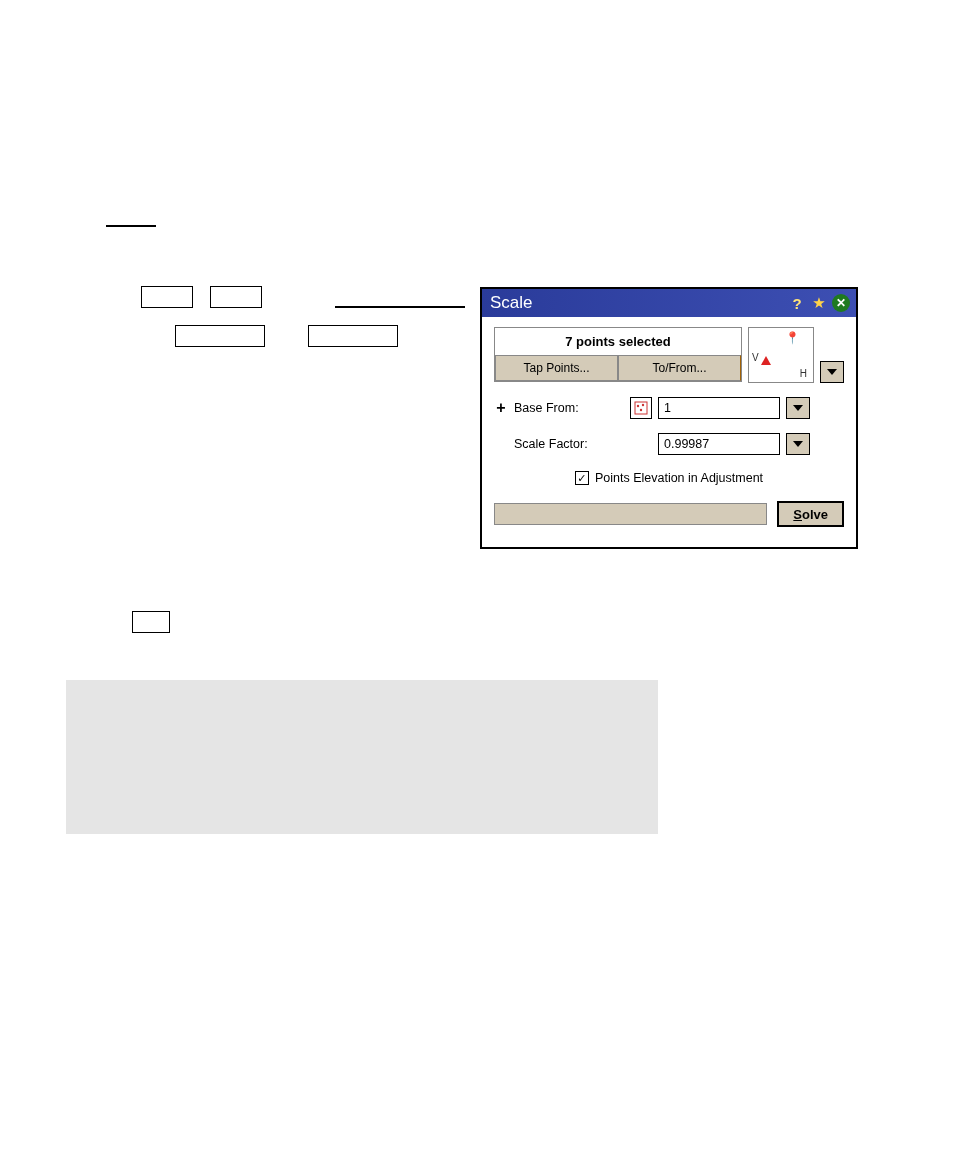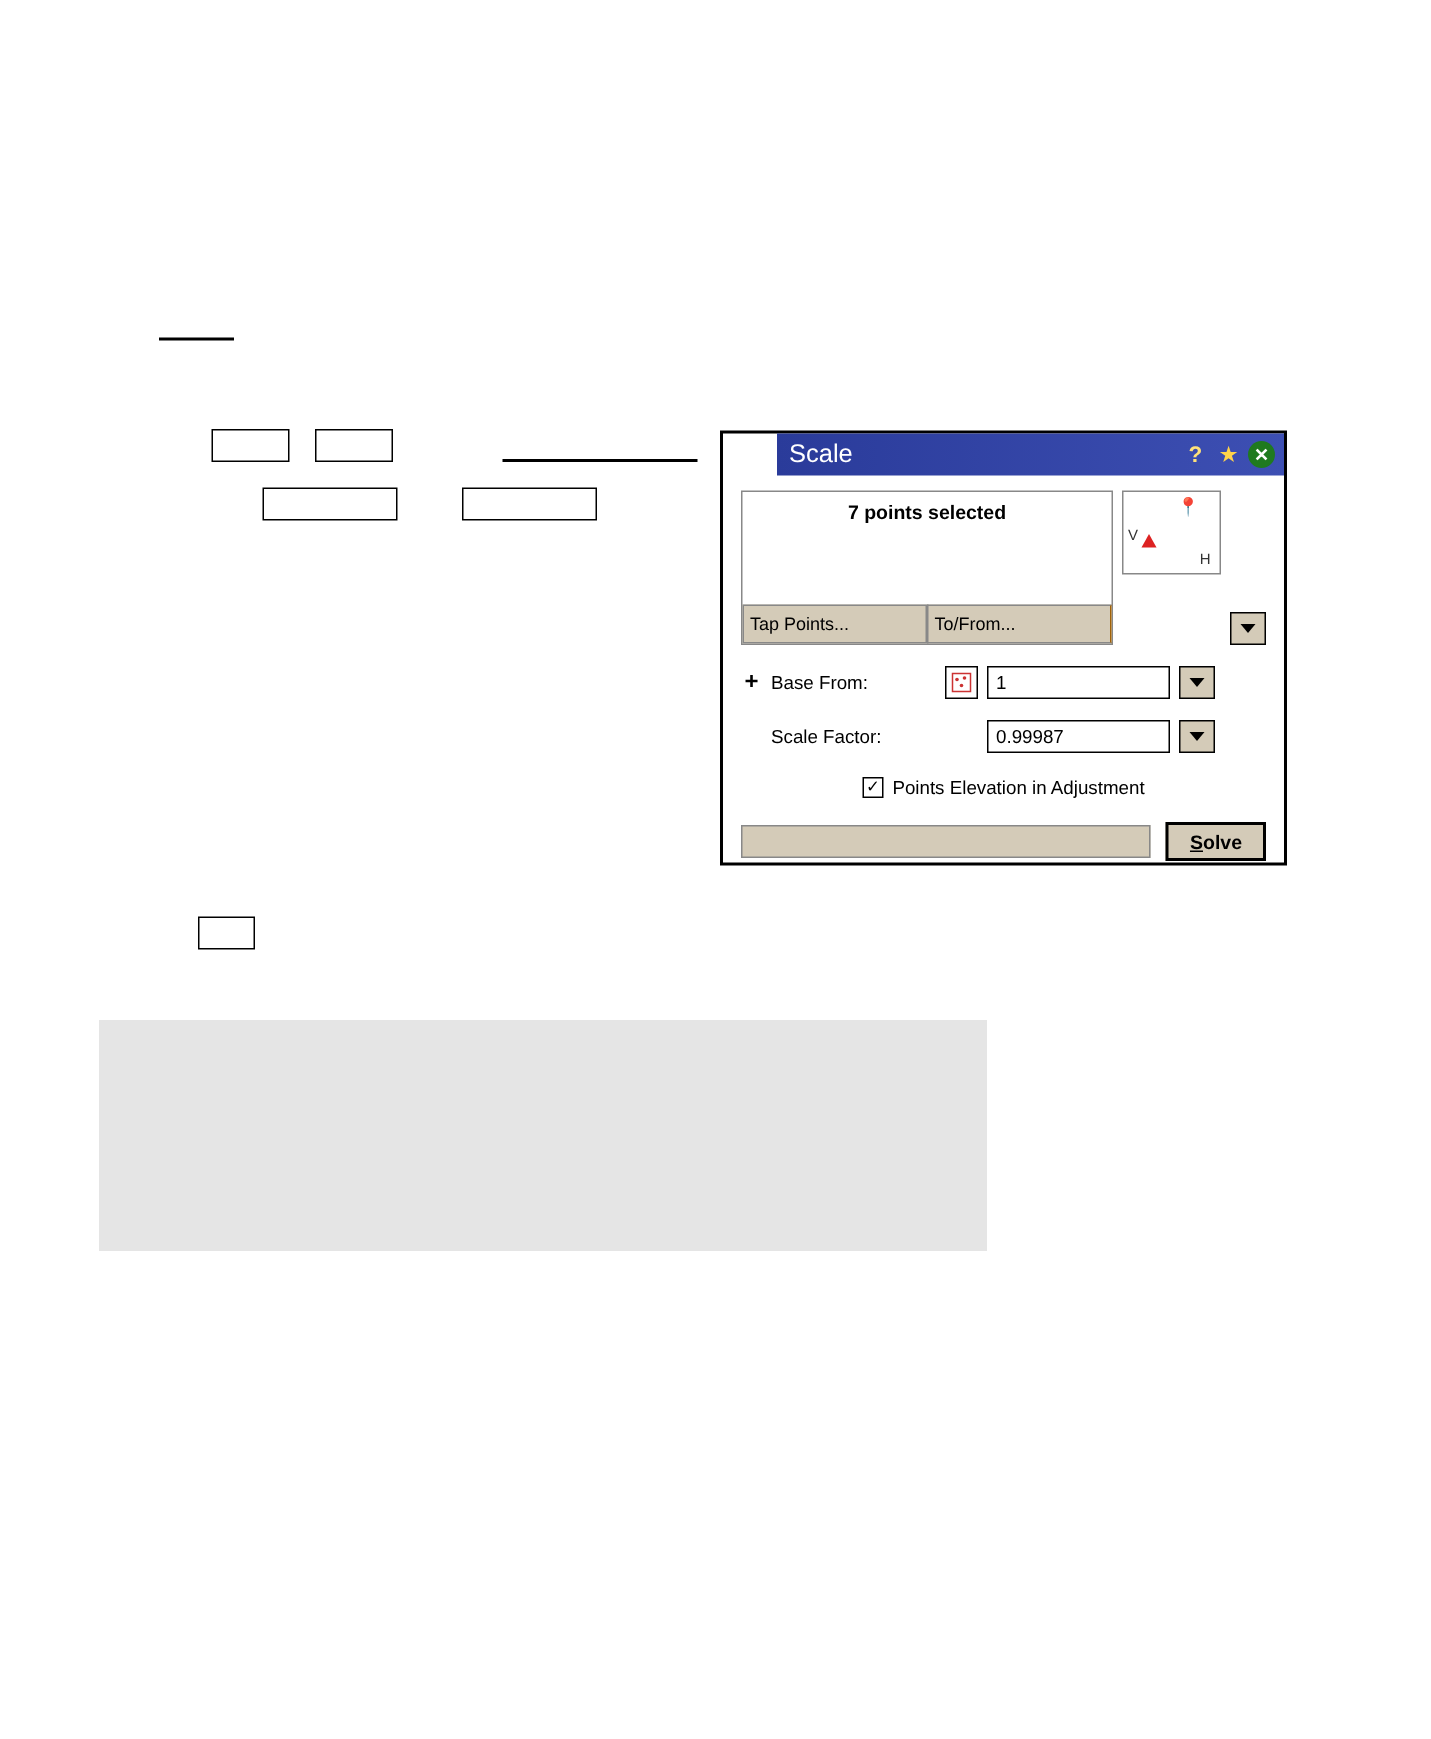--- a/index.html
+++ b/index.html
@@ -21,37 +21,36 @@
   }
   .titlebar {
     background: linear-gradient(to right, #2a3b9a, #3d4fb3);
     color: #fff;
     height: 28px;
     display: flex;
     align-items: center;
     padding: 0 6px 0 8px;
     font-size: 17px;
     font-family: Verdana, Tahoma, sans-serif;
-    margin-left: 36px;
   }
   .titlebar-text { flex: 1; }
   .titlebar-icons { display: flex; gap: 4px; align-items: center; }
   .tb-icn { width: 18px; height: 18px; display: inline-flex; align-items: center; justify-content: center; font-size: 15px; }
   .tb-help { color: #ffe27a; font-weight: bold; }
   .tb-star { color: #ffd34a; }
   .tb-close {
     background: #1f7a1f;
     border-radius: 50%;
     color: #fff;
     font-weight: bold;
     font-size: 12px;
     line-height: 1;
   }
   .content {
-    padding: 10px 12px 1px 12px;
+    padding: 10px 12px 20px 12px;
   }
   .sel-row {
     display: flex;
     align-items: flex-start;
     gap: 6px;
   }
   .sel-box {
     border: 1px solid #888;
     flex: 1;
   }
@@ -60,28 +59,27 @@
     font-weight: bold;
     font-size: 13px;
     padding: 6px 4px 6px 4px;
   }
   .btn-row {
     display: flex;
     border-top: 0;
   }
   .btn {
     flex: 1;
-    text-align: left;
+    text-align: center;
     font-size: 12px;
     padding: 5px 4px;
     background: #d4cbb8;
     border: 1px solid #888;
     border-right: 1px solid #888;
     cursor: pointer;
-    margin-top: 48px;
   }
   .btn:last-child { border-right: 1px solid #a16207; }
   .preview-box {
     width: 66px;
     height: 56px;
     border: 1px solid #888;
     background: #fff;
     position: relative;
     font-size: 9px;
     color: #333;

